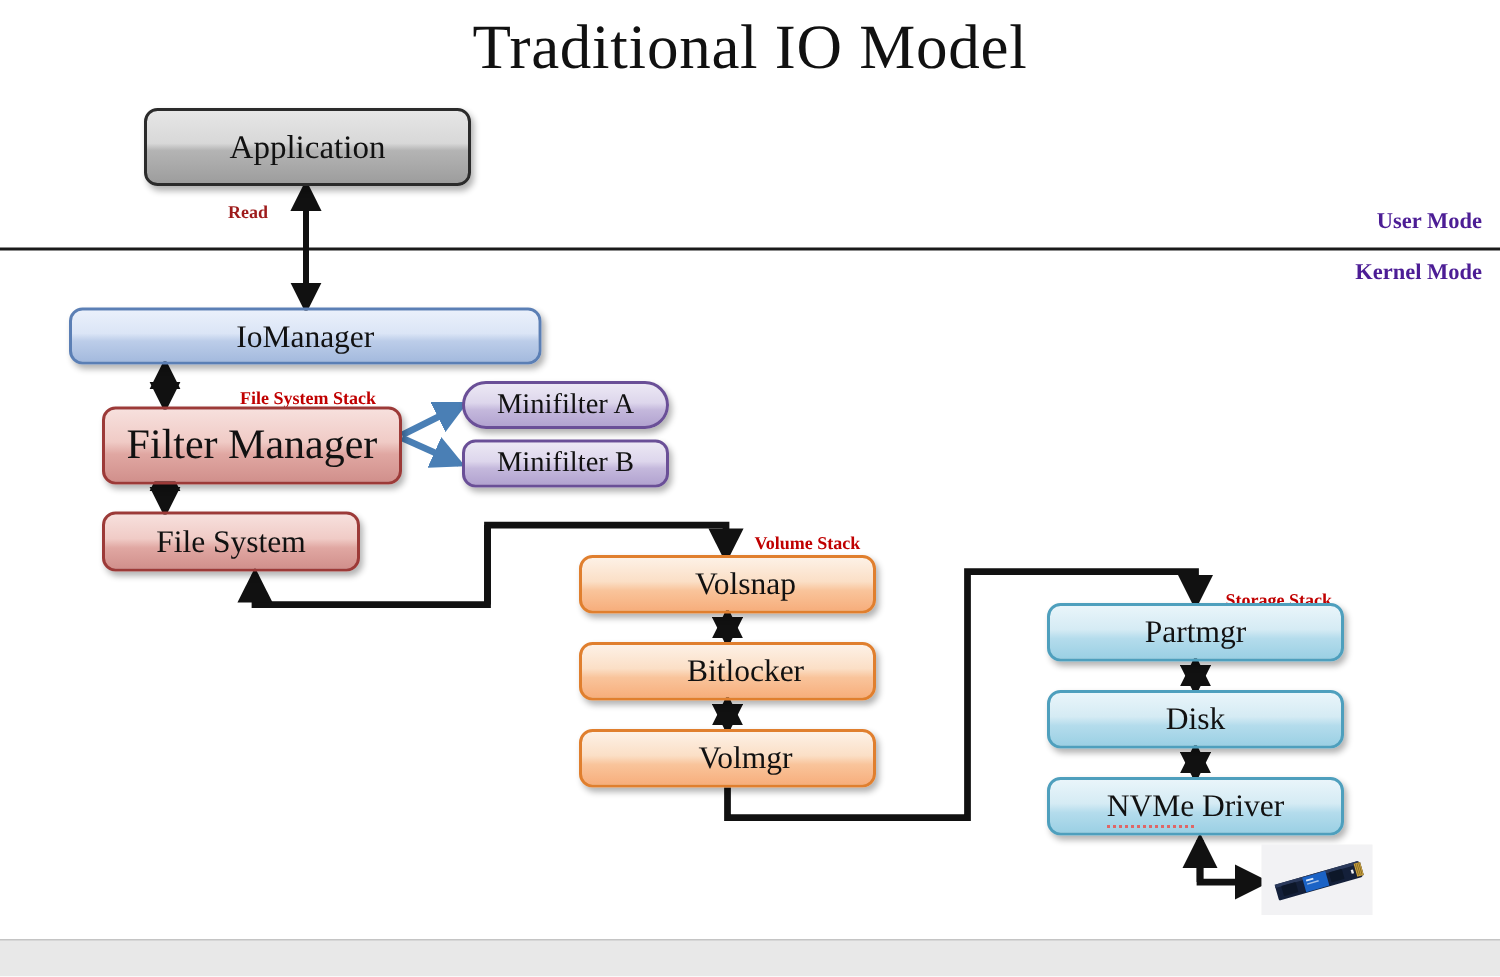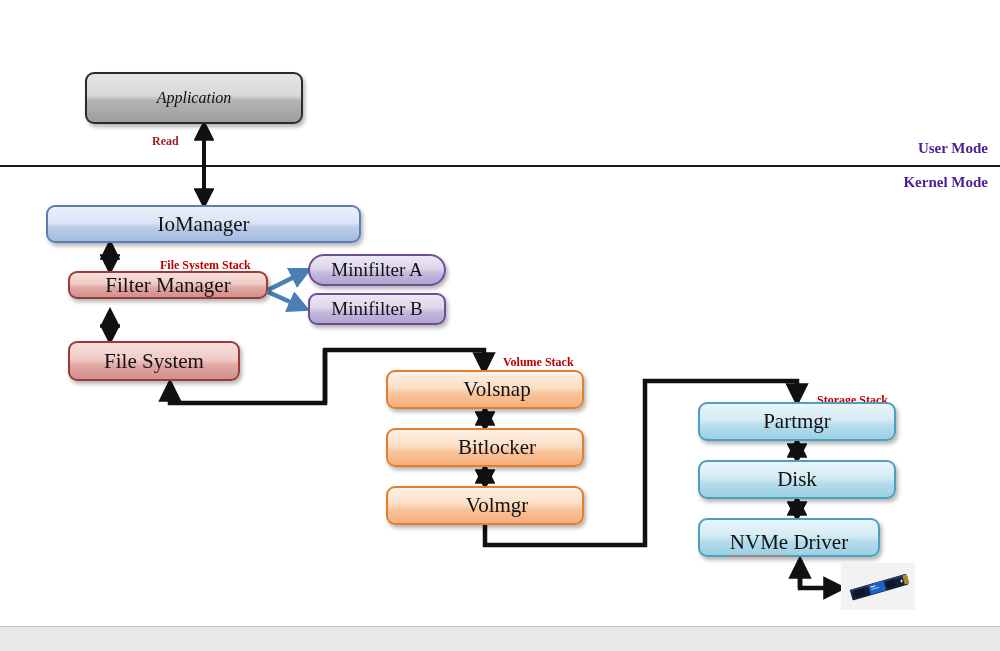--- a/index.html
+++ b/index.html
@@ -149,20 +149,21 @@
     padding-bottom: 1px;
   }
 </style>
 </head>
 <body>
 
 <div id="slide">
 
   <div id="canvas">
 
+    <div id="title">Traditional IO Model</div>
 
     <div id="mode-divider"></div>
     <div class="mode-label" id="user-mode-label">User Mode</div>
     <div class="mode-label" id="kernel-mode-label">Kernel Mode</div>
 
     <svg id="wires" viewBox="0 0 1000 625" xmlns="http://www.w3.org/2000/svg">
       <defs>
         <marker id="arrow-black" viewBox="0 0 10 10" refX="8" refY="5" markerWidth="5.2" markerHeight="5.2" orient="auto-start-reverse">
           <path d="M 0 0 L 10 5 L 0 10 z" fill="#111111"></path>
         </marker>
@@ -218,33 +219,33 @@
       <g>
         <line x1="797" y1="499" x2="797" y2="518" stroke="#111111" stroke-width="4" marker-start="url(#arrow-black)" marker-end="url(#arrow-black)"></line>
       </g>
 
       <g>
         <path d="M 800 560 L 800 588 L 842 588" fill="none" stroke="#111111" stroke-width="4.5" stroke-linejoin="miter" marker-end="url(#arrow-black)"></path>
         <path d="M 800 588 L 800 560" fill="none" stroke="#111111" stroke-width="4.5" marker-end="url(#arrow-black)"></path>
       </g>
     </svg>
 
-    <div class="box box-gray" style="left:85px; top:72px; width:218px; height:52px; font-size:16px;font-style:italic;">
+    <div class="box box-gray" style="left:96px; top:72px; width:218px; height:52px; font-size:22px;">
       <span>Application</span>
     </div>
 
     <div id="read-label" style="left:152px; top:134px;">Read</div>
 
     <div class="box box-blue" style="left:46px; top:205px; width:315px; height:38px; font-size:21px;">
       <span>IoManager</span>
     </div>
 
     <div class="stack-label" style="left:160px; top:258px;">File System Stack</div>
 
-    <div class="box box-red" style="left:68px; top:271px; width:200px; height:28px; font-size:21px;">
+    <div class="box box-red" style="left:68px; top:271px; width:200px; height:52px; font-size:28px;">
       <span>Filter Manager</span>
     </div>
 
     <div class="box box-purple" style="left:308px; top:254px; width:138px; height:32px; font-size:19px;border-radius:16px;">
       <span>Minifilter A</span>
     </div>
 
     <div class="box box-purple" style="left:308px; top:293px; width:138px; height:32px; font-size:19px;">
       <span>Minifilter B</span>
     </div>
@@ -270,21 +271,21 @@
     <div class="stack-label" style="left:817px; top:393px;">Storage Stack</div>
 
     <div class="box box-cyan" style="left:698px; top:402px; width:198px; height:39px; font-size:21px;">
       <span>Partmgr</span>
     </div>
 
     <div class="box box-cyan" style="left:698px; top:460px; width:198px; height:39px; font-size:21px;">
       <span>Disk</span>
     </div>
 
-    <div class="box box-cyan" style="left:698px; top:518px; width:182px; height:39px; font-size:21px;align-items:flex-end;">
+    <div class="box box-cyan" style="left:698px; top:518px; width:198px; height:39px; font-size:21px;">
       <span><span class="spell-underline">NVMe</span><span> Driver</span></span>
     </div>
 
     <div id="ssd-image">
       <svg viewBox="0 0 74 47" width="74" height="47" xmlns="http://www.w3.org/2000/svg">
         <rect x="0" y="0" width="74" height="47" fill="#f2f2f4"></rect>
         <g transform="rotate(-16 37 24)">
 
           <rect x="9" y="19" width="58" height="11" rx="1" fill="#14203a"></rect>
           <rect x="9" y="19" width="58" height="2.2" fill="#2b3a5c"></rect>

